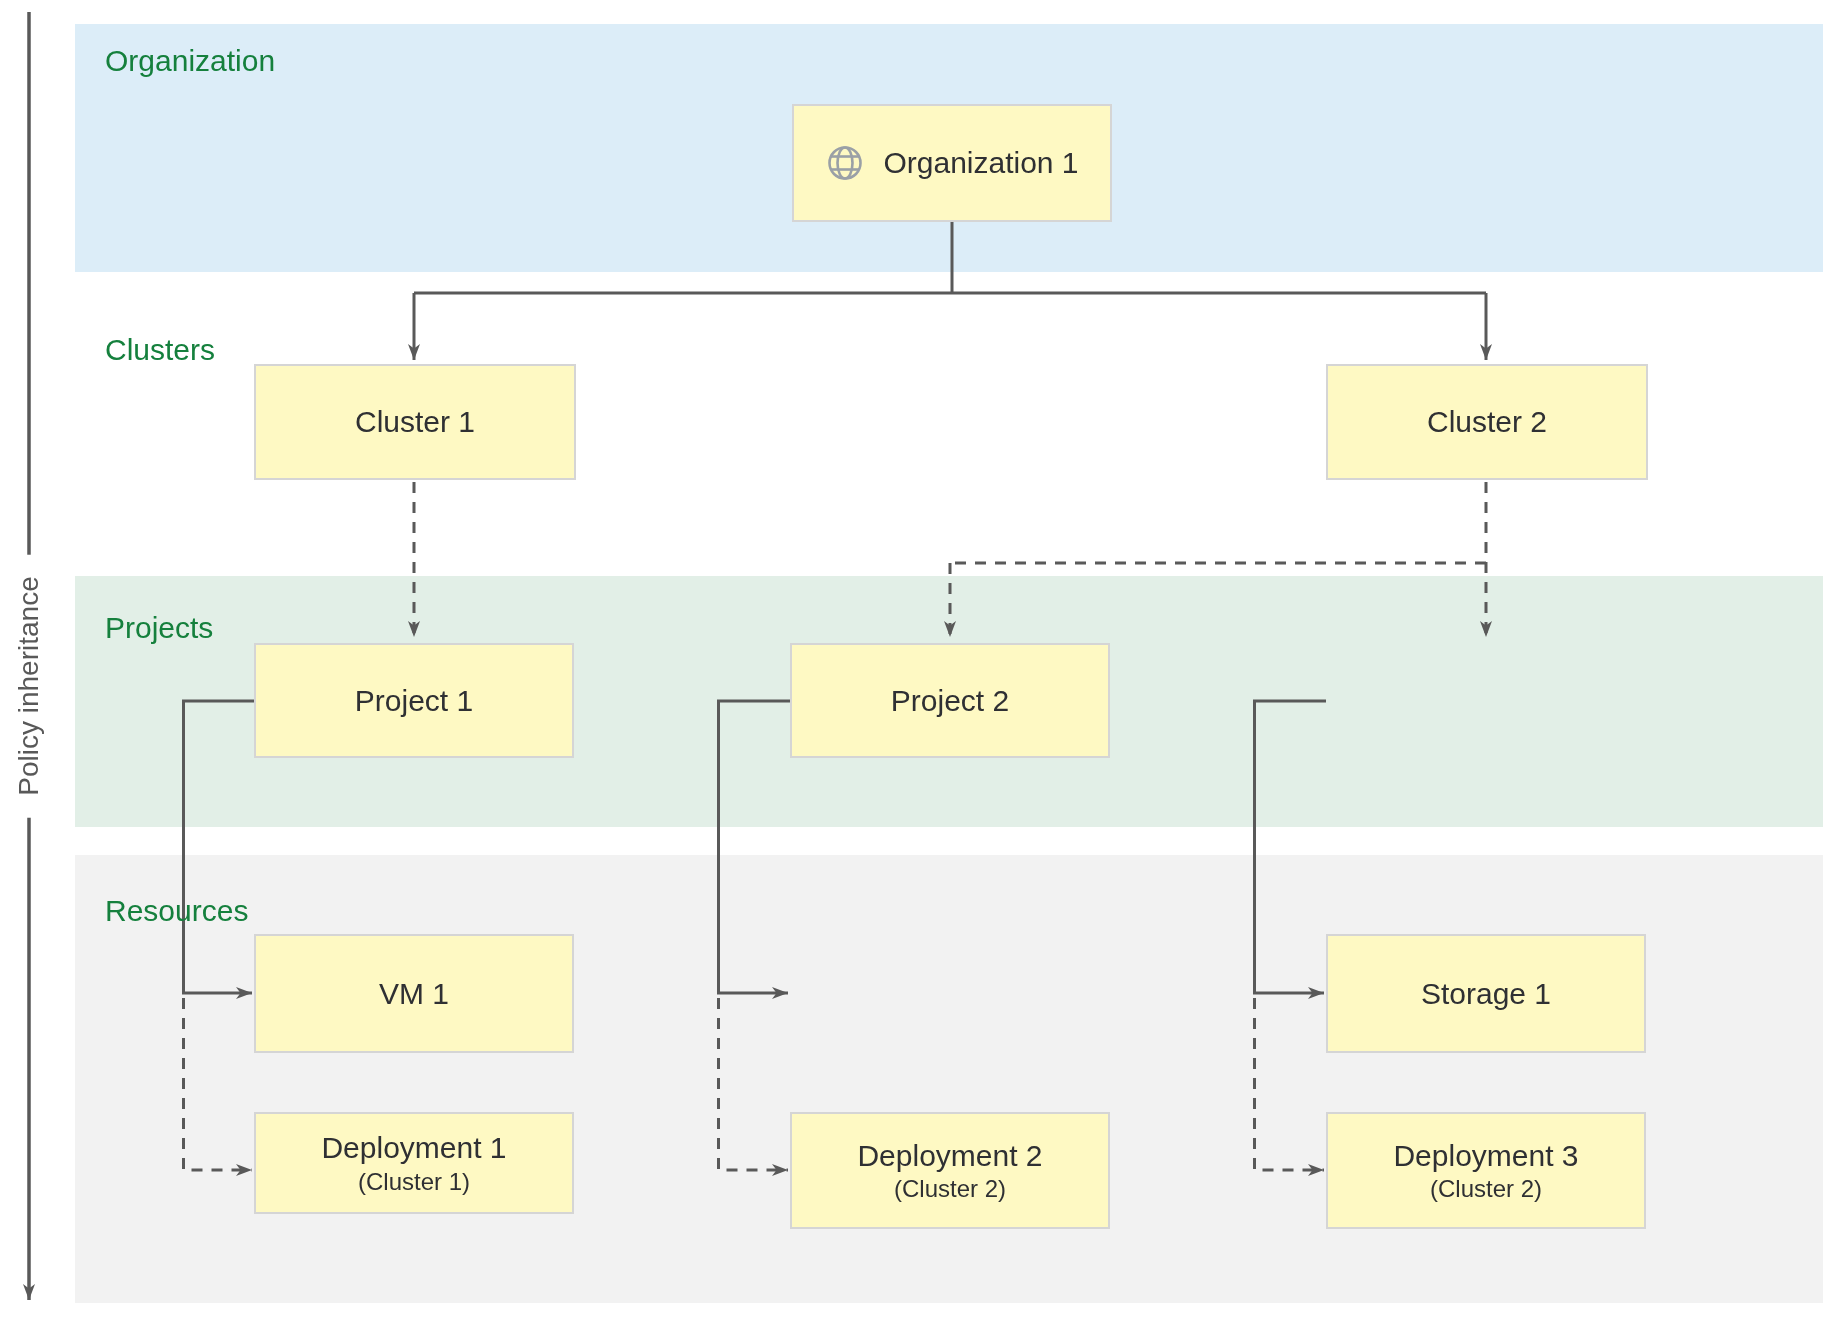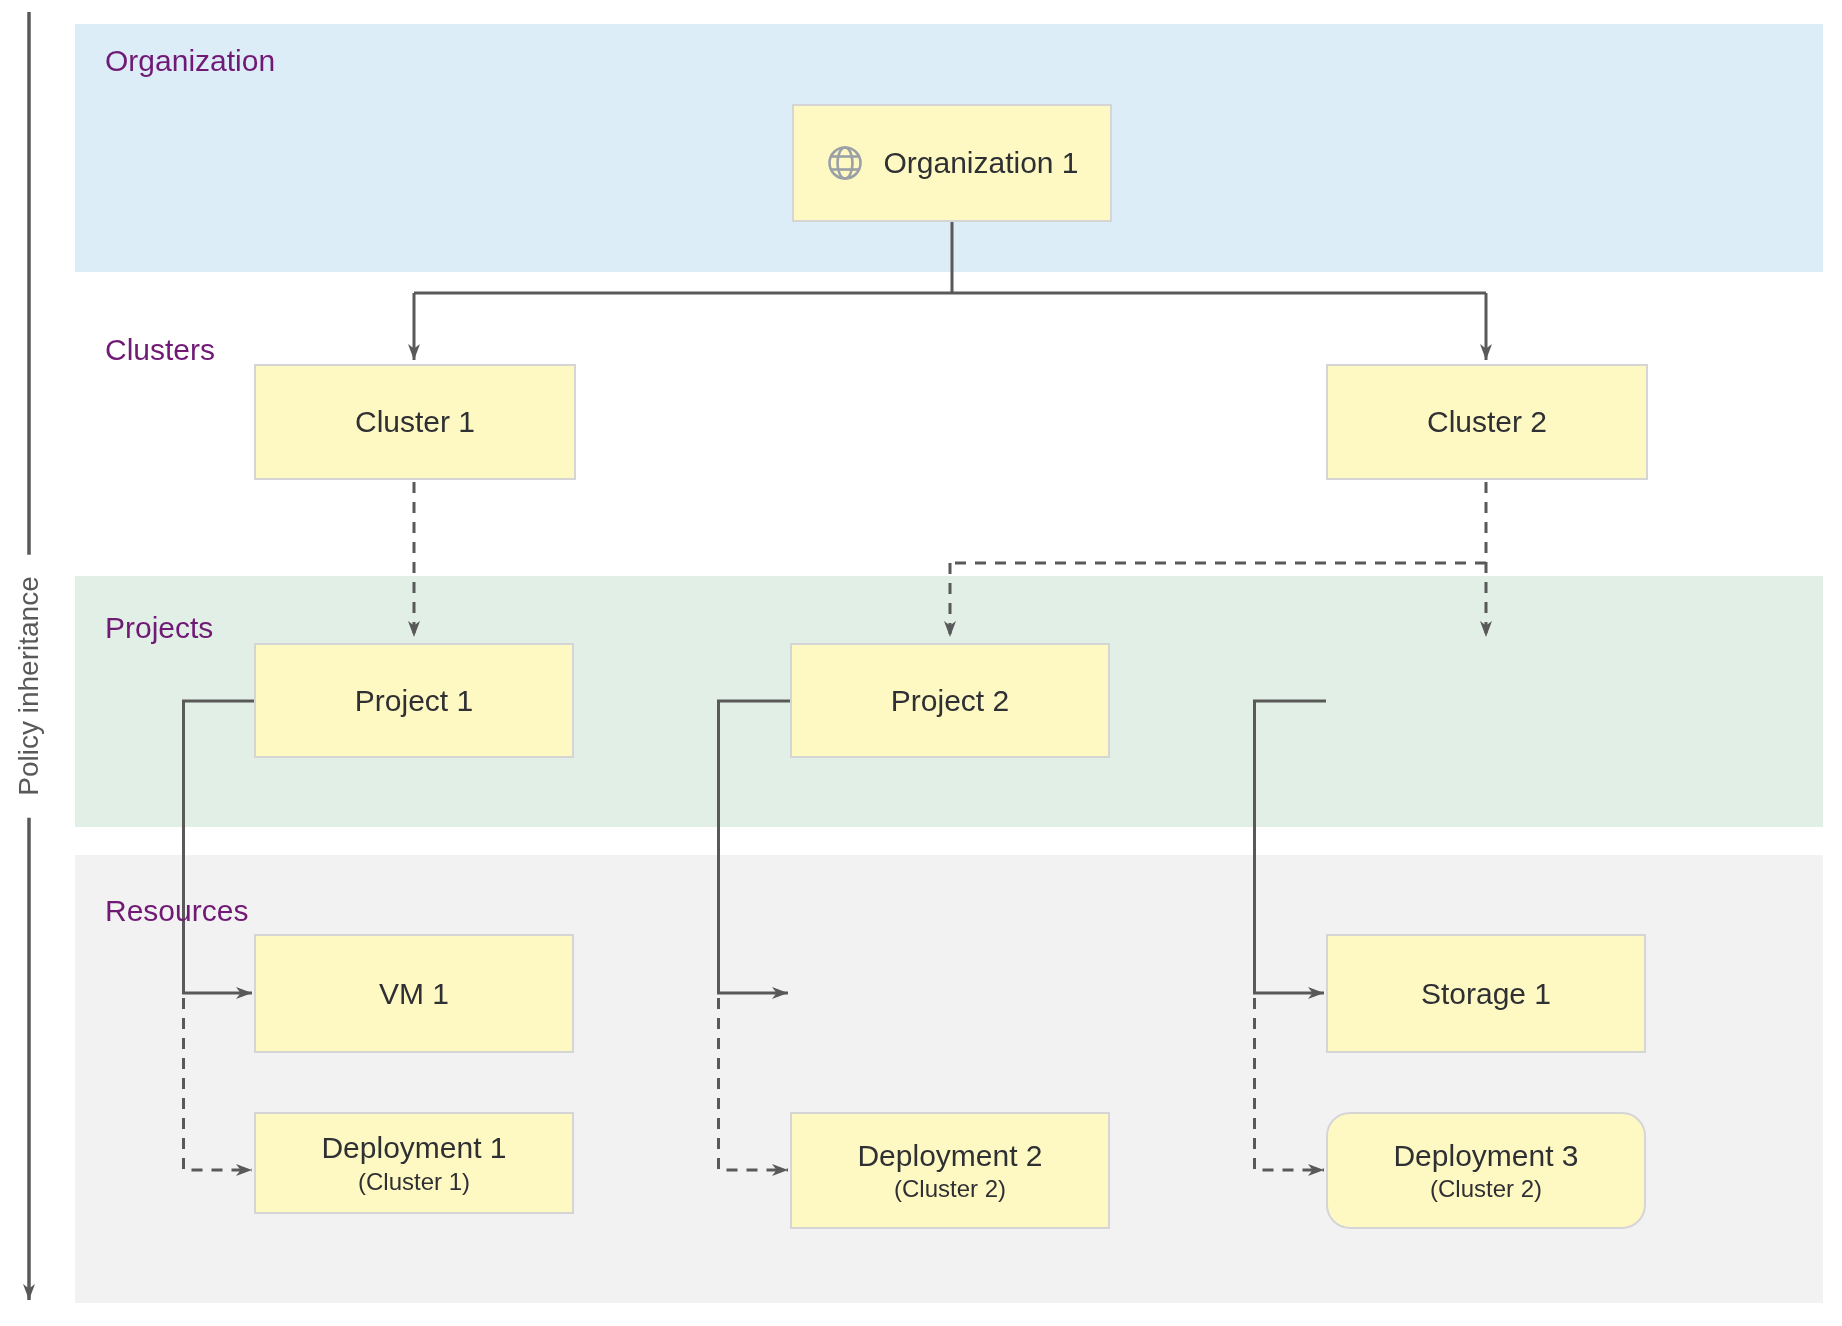--- a/index.html
+++ b/index.html
@@ -5,21 +5,21 @@
   html,body{margin:0;padding:0;background:#ffffff;}
   .canvas{
     position:relative;width:1842px;height:1326px;background:#ffffff;
     font-family:"Liberation Sans", sans-serif;overflow:hidden;
   }
   .band{position:absolute;left:75px;width:1748px;z-index:0;}
   .band-organization{top:24px;height:248px;background:#dcedf8;}
   .band-projects{top:576px;height:251px;background:#e2efe7;}
   .band-resources{top:855px;height:448px;background:#f2f2f2;}
   .band-label{
-    position:absolute;left:105px;font-size:30px;color:#701a75;
+    position:absolute;left:105px;font-size:30px;color:#15803d;
     z-index:3;white-space:nowrap;
   }
   .lbl-organization{top:44px;}
   .lbl-clusters{top:333px;}
   .lbl-projects{top:611px;}
   .lbl-resources{top:894px;}
   svg.connectors{position:absolute;left:0;top:0;z-index:1;}
   .node{
     position:absolute;background:#fef9c3;border:2px solid #d5d5d5;
     box-sizing:border-box;display:flex;align-items:center;justify-content:center;
@@ -120,18 +120,18 @@
   </div>
 
   <div class="node node-stack" style="left:254px;top:1112px;width:320px;height:102px;">
     <span>Deployment 1</span>
     <span class="sub">(Cluster 1)</span>
   </div>
   <div class="node node-stack" style="left:790px;top:1112px;width:320px;height:117px;">
     <span>Deployment 2</span>
     <span class="sub">(Cluster 2)</span>
   </div>
-  <div class="node node-stack" style="left:1326px;top:1112px;width:320px;height:117px;border-radius:24px;">
+  <div class="node node-stack" style="left:1326px;top:1112px;width:320px;height:117px;">
     <span>Deployment 3</span>
     <span class="sub">(Cluster 2)</span>
   </div>
 
 </div>
 
 </body></html>

